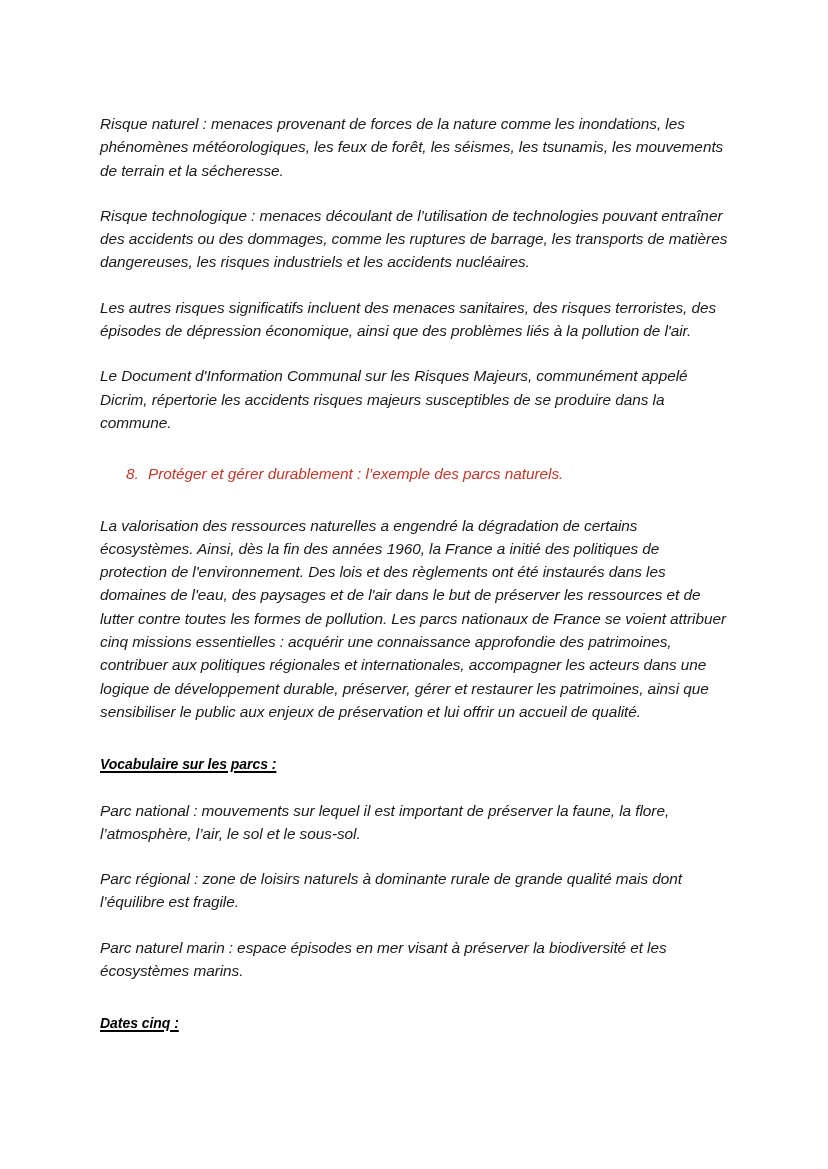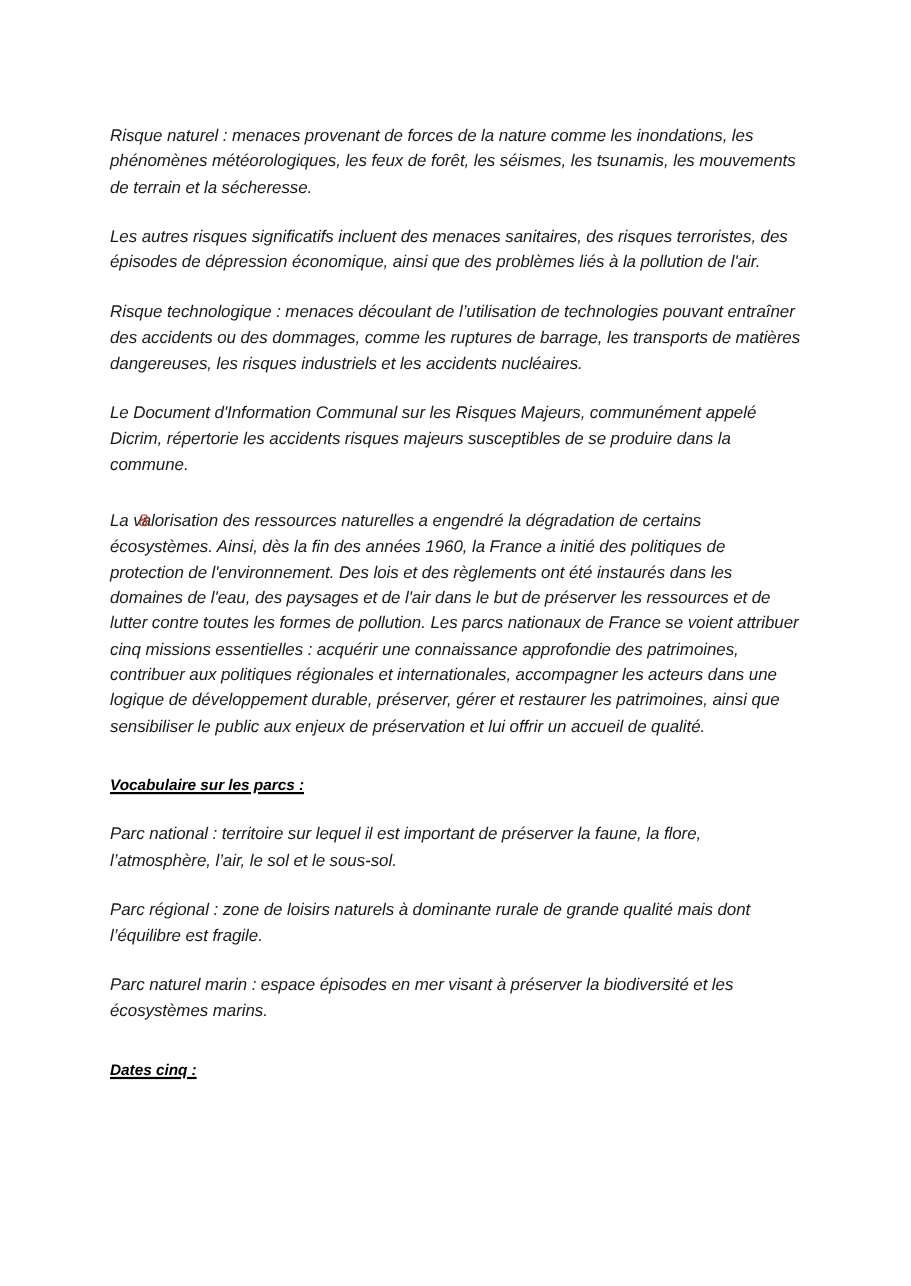--- a/index.html
+++ b/index.html
@@ -80,41 +80,42 @@
   .gap-lg { height: 8px; }
 </style>
 </head>
 <body>
 
 <div class="page">
   <div class="content">
 
     <p class="body-par">Risque naturel : menaces provenant de forces de la nature comme les inondations, les phénomènes météorologiques, les feux de forêt, les séismes, les tsunamis, les mouvements de terrain et la sécheresse.</p>
 
+    <p class="body-par">Risque technologique : menaces découlant de l’utilisation de technologies pouvant entraîner des accidents ou des dommages, comme les ruptures de barrage, les transports de matières dangereuses, les risques industriels et les accidents nucléaires.</p>
+
     <p class="body-par">Les autres risques significatifs incluent des menaces sanitaires, des risques terroristes, des épisodes de dépression économique, ainsi que des problèmes liés à la pollution de l'air.</p>
-
-    <p class="body-par">Risque technologique : menaces découlant de l’utilisation de technologies pouvant entraîner des accidents ou des dommages, comme les ruptures de barrage, les transports de matières dangereuses, les risques industriels et les accidents nucléaires.</p>
 
     <p class="body-par tight">Le Document d'Information Communal sur les Risques Majeurs, communément appelé Dicrim, répertorie les accidents risques majeurs susceptibles de se produire dans la commune.</p>
 
     <ol class="red-list">
       <li>
         <span class="marker">8.</span>
+        <span>Protéger et gérer durablement : l’exemple des parcs naturels.</span>
       </li>
     </ol>
 
     <p class="body-par">La valorisation des ressources naturelles a engendré la dégradation de certains écosystèmes. Ainsi, dès la fin des années 1960, la France a initié des politiques de protection de l'environnement. Des lois et des règlements ont été instaurés dans les domaines de l'eau, des paysages et de l'air dans le but de préserver les ressources et de lutter contre toutes les formes de pollution. Les parcs nationaux de France se voient attribuer cinq missions essentielles : acquérir une connaissance approfondie des patrimoines, contribuer aux politiques régionales et internationales, accompagner les acteurs dans une logique de développement durable, préserver, gérer et restaurer les patrimoines, ainsi que sensibiliser le public aux enjeux de préservation et lui offrir un accueil de qualité.</p>
 
     <div class="gap-lg"></div>
 
     <p class="sub-head">
       <span class="u">Vocabulaire sur les parcs :</span>
     </p>
 
-    <p class="body-par">Parc national : territoire sur lequel il est important de préserver la faune, la flore, l’atmosphère, l’air, le sol et le sous-sol.</p>
+    <p class="body-par">Parc national : mouvements sur lequel il est important de préserver la faune, la flore, l’atmosphère, l’air, le sol et le sous-sol.</p>
 
     <p class="body-par">Parc régional : zone de loisirs naturels à dominante rurale de grande qualité mais dont l’équilibre est fragile.</p>
 
     <p class="body-par">Parc naturel marin : espace épisodes en mer visant à préserver la biodiversité et les écosystèmes marins.</p>
 
     <div class="gap-lg"></div>
 
     <p class="sub-head">
       <span class="u">Dates cinq :</span>
     </p>

